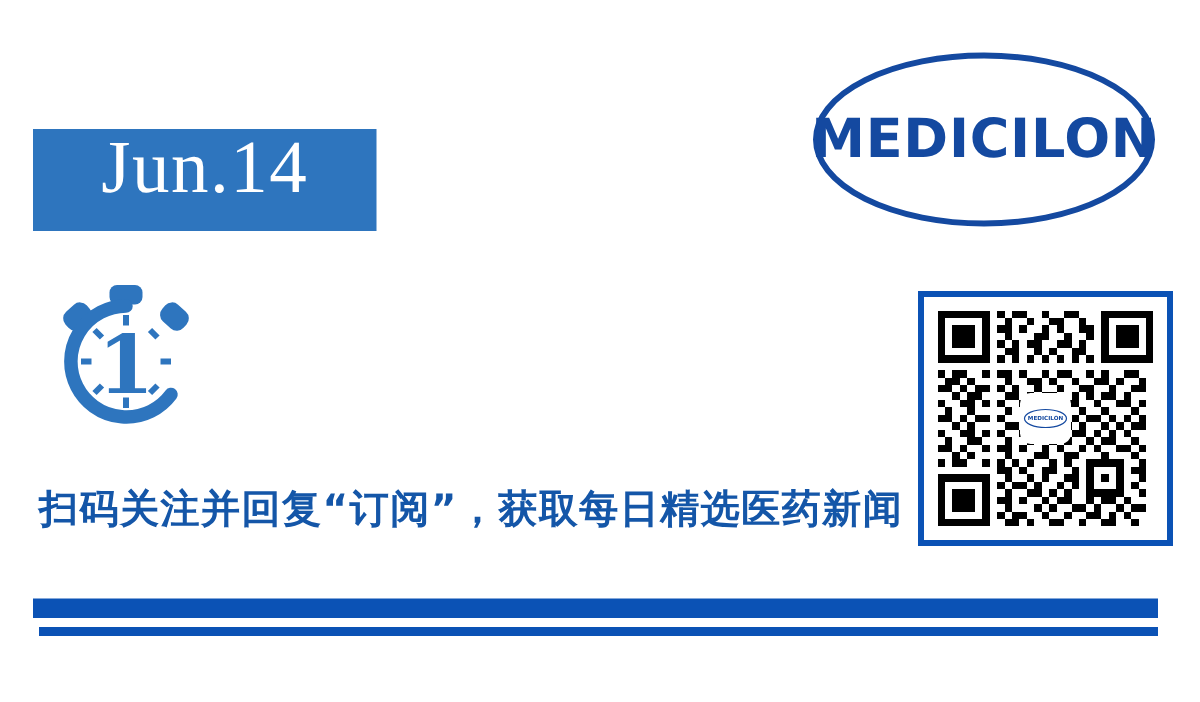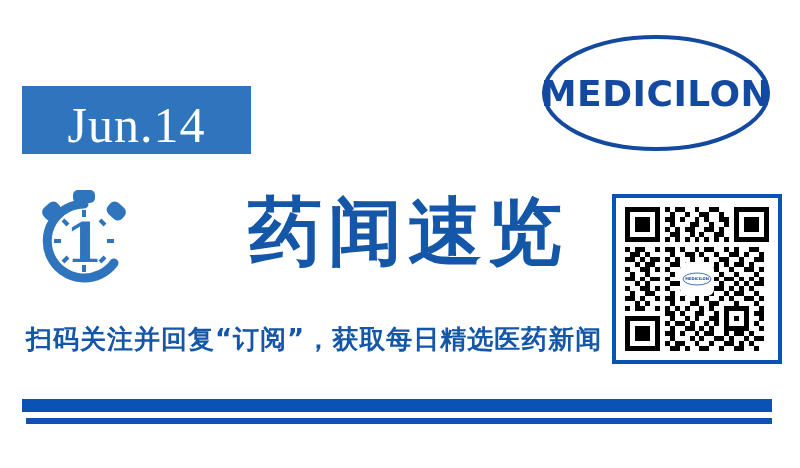--- a/index.html
+++ b/index.html
@@ -20,21 +20,21 @@
 
   
   #date-badge {
     position: absolute;
     left: 22px;
     top: 86px;
     width: 229px;
     height: 68px;
     background: #2E75BE;
     display: flex;
-    align-items: flex-end;
+    align-items: flex-start;
     justify-content: center;
   }
   #date-badge-label {
     font-family: "Liberation Serif", "DejaVu Serif", serif;
     font-size: 50px;
     color: #ffffff;
     letter-spacing: 1px;
     line-height: 1;
     white-space: nowrap;
     padding-bottom: 4px;
@@ -197,21 +197,20 @@
           <line x1="70" y1="34" x2="75" y2="39"></line>
           <line x1="33" y1="76" x2="38" y2="71"></line>
           <line x1="70" y1="76" x2="75" y2="71"></line>
         </g>
 
         <text x="54" y="57" text-anchor="middle" dominant-baseline="central" font-family="DejaVu Serif, Liberation Serif, serif" font-size="54" font-weight="bold" fill="#2E75BE">1</text>
       </svg>
     </div>
 
 
-    <span id="headline-title">药闻速览</span>
   </div>
 
   <div id="subtitle">扫码关注并回复“订阅”，获取每日精选医药新闻</div>
 
   <div id="qr-block">
     <div id="qr-canvas">
       <svg viewBox="0 0 29 29" xmlns="http://www.w3.org/2000/svg" shape-rendering="crispEdges">
         <rect width="29" height="29" fill="#ffffff"></rect>
         <g fill="#000000">
 

